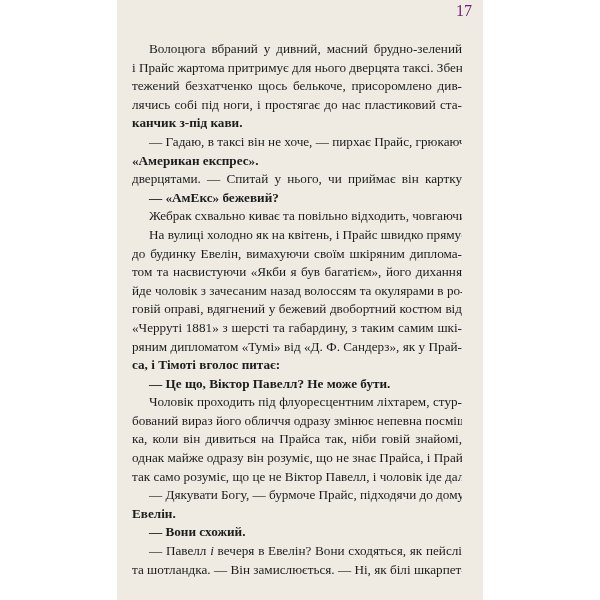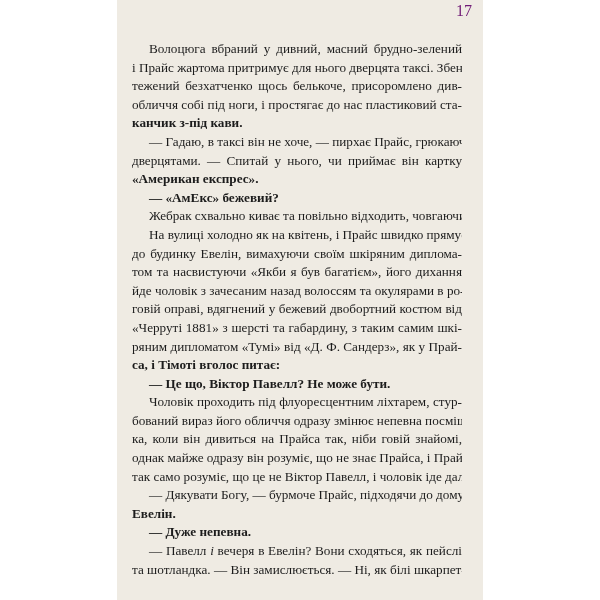--- a/index.html
+++ b/index.html
@@ -56,41 +56,41 @@
   </style>
 </head>
 <body>
 
 <div class="page">
   <div class="page-number">17</div>
   <div class="text-block">
     <div class="line indent">Волоцюга вбраний у дивний, масний брудно-зелений</div>
     <div class="line">і Прайс жартома притримує для нього дверцята таксі. Збен-</div>
     <div class="line">тежений безхатченко щось белькоче, присоромлено див-</div>
-    <div class="line">обличчя собі під ноги, і простягає до нас пластиковий ста-</div>
+    <div class="line">лячись собі під ноги, і простягає до нас пластиковий ста-</div>
     <div class="line last">канчик з-під кави.</div>
     <div class="line indent">— Гадаю, в таксі він не хоче, — пирхає Прайс, грюкаючи</div>
+    <div class="line last">«Американ експрес».</div>
     <div class="line">дверцятами. — Спитай у нього, чи приймає він картку</div>
-    <div class="line last">«Американ експрес».</div>
     <div class="line indent last">— «АмЕкс» бежевий?</div>
     <div class="line indent">Жебрак схвально киває та повільно відходить, човгаючи.</div>
     <div class="line indent">На вулиці холодно як на квітень, і Прайс швидко прямує</div>
     <div class="line">до будинку Евелін, вимахуючи своїм шкіряним диплома-</div>
     <div class="line">том та насвистуючи «Якби я був багатієм», його дихання</div>
     <div class="line">йде чоловік з зачесаним назад волоссям та окулярами в ро-</div>
     <div class="line">говій оправі, вдягнений у бежевий двобортний костюм від</div>
     <div class="line">«Черруті 1881» з шерсті та габардину, з таким самим шкі-</div>
     <div class="line">ряним дипломатом «Тумі» від «Д. Ф. Сандерз», як у Прай-</div>
     <div class="line last">са, і Тімоті вголос питає:</div>
     <div class="line indent last">— Це що, Віктор Павелл? Не може бути.</div>
     <div class="line indent">Чоловік проходить під флуоресцентним ліхтарем, стур-</div>
     <div class="line">бований вираз його обличчя одразу змінює непевна посміш-</div>
     <div class="line">ка, коли він дивиться на Прайса так, ніби говій знайомі,</div>
     <div class="line">однак майже одразу він розуміє, що не знає Прайса, і Прайс</div>
     <div class="line">так само розуміє, що це не Віктор Павелл, і чоловік іде далі.</div>
     <div class="line indent">— Дякувати Богу, — бурмоче Прайс, підходячи до дому</div>
     <div class="line last">Евелін.</div>
-    <div class="line indent last">— Дуже непевна.</div>
+    <div class="line indent last">— Вони схожий.</div>
     <div class="line indent"><span>— Павелл </span><em>і</em><span> вечеря в Евелін? Вони сходяться, як пейслі</span></div>
     <div class="line">та шотландка. — Він замислюється. — Ні, як білі шкарпет-</div>
 
   </div>
 </div>
 
 </body></html>

